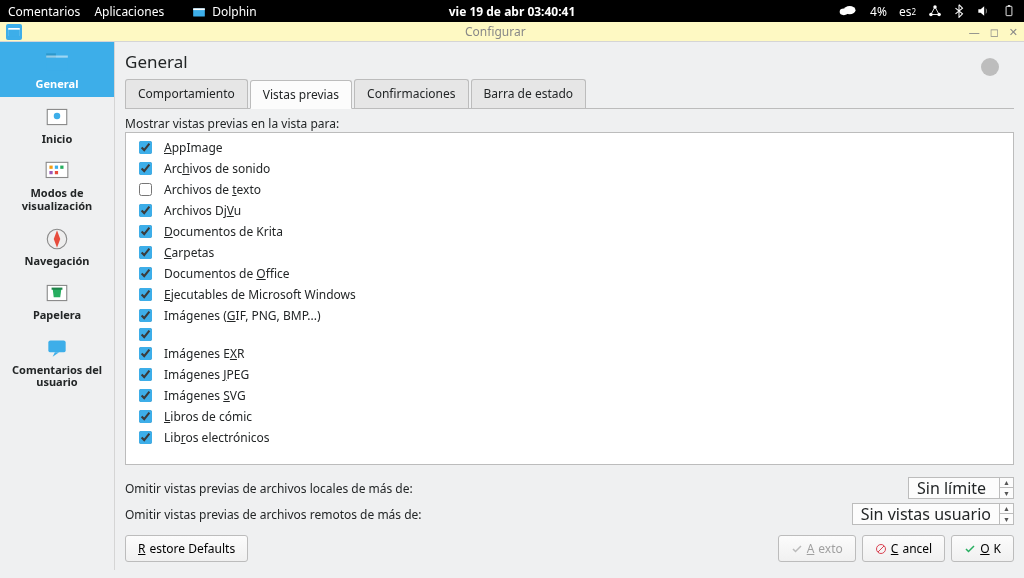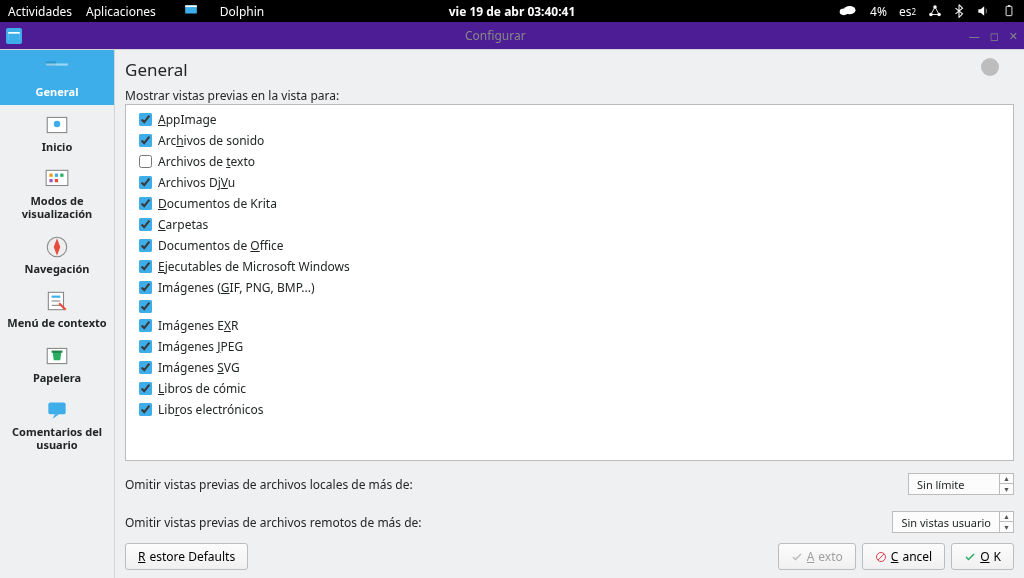--- a/index.html
+++ b/index.html
@@ -2,27 +2,27 @@
 <html><head>
 <meta charset="utf-8">
 <style>
 * { box-sizing: border-box; margin: 0; padding: 0; font-family: "Noto Sans", "Segoe UI", sans-serif; }
 body { width: 1024px; height: 578px; background: #eff0f1; overflow: hidden; font-size: 12px; color: #232627; }
 
 
 .top-panel { height: 22px; background: #000; color: #fff; display: flex; align-items: center; padding: 0 8px; font-size: 12px; }
 .top-panel .left { display: flex; gap: 14px; }
 .top-panel .left span { cursor: default; }
-.top-panel .app-indicator { display: flex; align-items: flex-start; gap: 22px; margin-left: 14px; }
+.top-panel .app-indicator { display: flex; align-items: flex-end; gap: 6px; margin-left: 14px; }
 .top-panel .center { position: absolute; left: 50%; transform: translateX(-50%); font-weight: 700; }
 .top-panel .right { margin-left: auto; display: flex; align-items: center; gap: 12px; }
 .top-panel .tray-icon { display: inline-flex; align-items: center; }
 
 
-.window-titlebar { height: 28px; background: #4c1d95; display: flex; align-items: center; padding: 0 6px; border-bottom: 1px solid #d5d5d5; }
+.window-titlebar { height: 20px; background: #fef9c3; display: flex; align-items: center; padding: 0 6px; border-bottom: 1px solid #d5d5d5; }
 .window-titlebar .app-icon { width: 16px; height: 16px; background: #3daee9; border-radius: 2px; display:flex;align-items:center;justify-content:center;color:#fff;font-size:10px;}
 .window-titlebar .title { flex: 1; text-align: center; color: #888; font-size: 12px; }
 .window-titlebar .controls { display: flex; gap: 10px; color: #888; font-size: 11px;}
 .window-titlebar .controls span{cursor:default;}
 
 
 .main { display: flex; height: calc(578px - 22px - 28px); }
 .sidebar { width: 115px; background: #eff0f1; border-right: 1px solid #d5d5d5; padding-top:0; display:flex; flex-direction:column;}
 .sidebar-item { display:flex; flex-direction:column; align-items:center; padding: 6px 4px 6px; font-size: 11px; text-align:center; font-weight:700; color:#232627;cursor:default;}
 .sidebar-item.active { background: linear-gradient(#3daee9,#3daee9); color:#fff; font-weight:700;}
@@ -35,46 +35,46 @@
 .status-circle{width:18px;height:18px;border-radius:50%;background:#bdbdbd;position:absolute;right:25px;top:58px;}
 
 
 .tabs { display:flex; border-bottom:1px solid #bcbcbc; margin-bottom:6px;}
 .tab { padding: 5px 12px; font-size:12px; background:#e6e6e6; border:1px solid #bcbcbc; border-bottom:none; margin-right:2px; border-radius:3px 3px 0 0; color:#232627;cursor:default;}
 .tab.active { background:#fcfcfc; font-weight:400; position:relative; top:1px; border-bottom:1px solid #fcfcfc;}
 
 
 .section-label{font-size:12px;}
 .preview-box { border:1px solid #bcbcbc; background:#fff; height:372px; overflow:auto; padding:4px 6px;}
-.check-row{display:flex;align-items:center;gap:6px;padding:2px 7px;font-size:12px;color:#232627;}
+.check-row{display:flex;align-items:center;gap:12px;padding:2px 7px;font-size:12px;color:#232627;}
 .check-row input{width:13px;height:13px;accent-color:#3daee9;}
 .check-row .underline{text-decoration:underline;}
 
 
 .spinner-row{display:flex;align-items:center;margin-top:12px;font-size:12px;}
 .spinner-row .label{flex:1;}
 .spinbox{display:flex;align-items:center;border:1px solid #bcbcbc;background:#fcfcfc;height:22px;}
-.spinbox .val{padding:0 8px;min-width:90px;font-size:11px;}
+.spinbox .val{padding:0 8px;min-width:90px;font-size:16px;}
 .spinbox .arrows{display:flex;flex-direction:column;border-left:1px solid #bcbcbc;width:14px;}
 .spinbox .arrows span{height:11px;font-size:7px;display:flex;align-items:center;justify-content:center;border-bottom:1px solid #bcbcbc;color:#555;}
 .spinbox .arrows span:last-child{border-bottom:none;}
 
 
 .button-bar{display:flex;align-items:center;margin-top:10px;}
 .btn{border:1px solid #bcbcbc;background:linear-gradient(#fcfcfc,#f0f0f0);padding:4px 12px;font-size:12px;border-radius:3px;display:flex;align-items:center;gap:4px;cursor:default;}
 .btn.disabled{color:#a0a0a0;}
 .button-bar .right-btns{margin-left:auto;display:flex;gap:6px;}
 .u{text-decoration:underline;}
 </style>
 </head>
 <body>
 
 <div class="top-panel">
   <div class="left">
-    <span>Actividades</span>
+    <span>Comentarios</span>
     <span>Aplicaciones</span>
     <span class="app-indicator">
       <svg width="14" height="14" viewBox="0 0 24 24">
           <rect fill="#3daee9" x="2" y="4" width="20" height="14" rx="1"></rect>
           <rect fill="#fff" x="2" y="4" width="20" height="3"></rect>
         </svg>
       <span>Dolphin</span>
     </span>
   </div>
   <div class="center" style="font-weight:700;text-align:right;">vie 19 de abr  03:40:41</div>
@@ -177,32 +177,20 @@
             <circle cx="12" cy="12" r="9" fill="#eee" stroke="#888"></circle>
             <path d="M12 4l3 8-3 8-3-8z" fill="#e74c3c"></path>
             <path d="M12 12l3-8" fill="#3daee9"></path>
           </svg>
         </div>
       <div class="label">Navegación</div>
     </div>
     <div class="sidebar-item">
       <div class="icon-wrap">
           <svg viewBox="0 0 24 24">
-            <rect x="4" y="4" width="14" height="16" fill="#fff" stroke="#888"></rect>
-            <line x1="7" y1="8" x2="15" y2="8" stroke="#3daee9" stroke-width="2"></line>
-            <line x1="7" y1="12" x2="15" y2="12" stroke="#888"></line>
-            <line x1="7" y1="16" x2="15" y2="16" stroke="#888"></line>
-            <path d="M14 14l6 6" stroke="#e74c3c" stroke-width="2"></path>
-          </svg>
-        </div>
-      <div class="label">Menú de contexto</div>
-    </div>
-    <div class="sidebar-item">
-      <div class="icon-wrap">
-          <svg viewBox="0 0 24 24">
             <rect x="3" y="5" width="18" height="14" fill="#fff" stroke="#888"></rect>
             <path d="M8 8h8l-1 8H9z" fill="#27ae60"></path>
             <rect x="7" y="7" width="10" height="2" fill="#1e8449"></rect>
           </svg>
         </div>
       <div class="label">Papelera</div>
     </div>
     <div class="sidebar-item">
       <div class="icon-wrap">
           <svg viewBox="0 0 24 24">
@@ -210,20 +198,26 @@
             <path d="M10 16l-2 4 6-4" fill="#3daee9"></path>
           </svg>
         </div>
       <div class="label">Comentarios del usuario</div>
     </div>
   </div>
 
   <div class="content">
     <div class="page-title">General</div>
 
+    <div class="tabs">
+      <div class="tab">Comportamiento</div>
+      <div class="tab active">Vistas previas</div>
+      <div class="tab">Confirmaciones</div>
+      <div class="tab">Barra de estado</div>
+    </div>
 
     <div class="section-label">Mostrar vistas previas en la vista para:</div>
 
     <div class="preview-box" id="preview-box">
         <label class="check-row">
           <input type="checkbox" checked="" style="">
           <span><span class="underline">A</span>ppImage</span>
         </label>
         <label class="check-row">
           <input type="checkbox" checked="" style="">
@@ -285,21 +279,21 @@
     <div class="spinner-row">
       <div class="label">Omitir vistas previas de archivos locales de más de:</div>
       <div class="spinbox">
         <div class="val">Sin límite</div>
         <div class="arrows">
             <span>▲</span>
             <span>▼</span>
           </div>
       </div>
     </div>
-    <div class="spinner-row" style="margin-top:16px;">
+    <div class="spinner-row" style="margin-top:4px;">
       <div class="label">Omitir vistas previas de archivos remotos de más de:</div>
       <div class="spinbox">
         <div class="val">Sin vistas usuario</div>
         <div class="arrows">
             <span>▲</span>
             <span>▼</span>
           </div>
       </div>
     </div>
 

